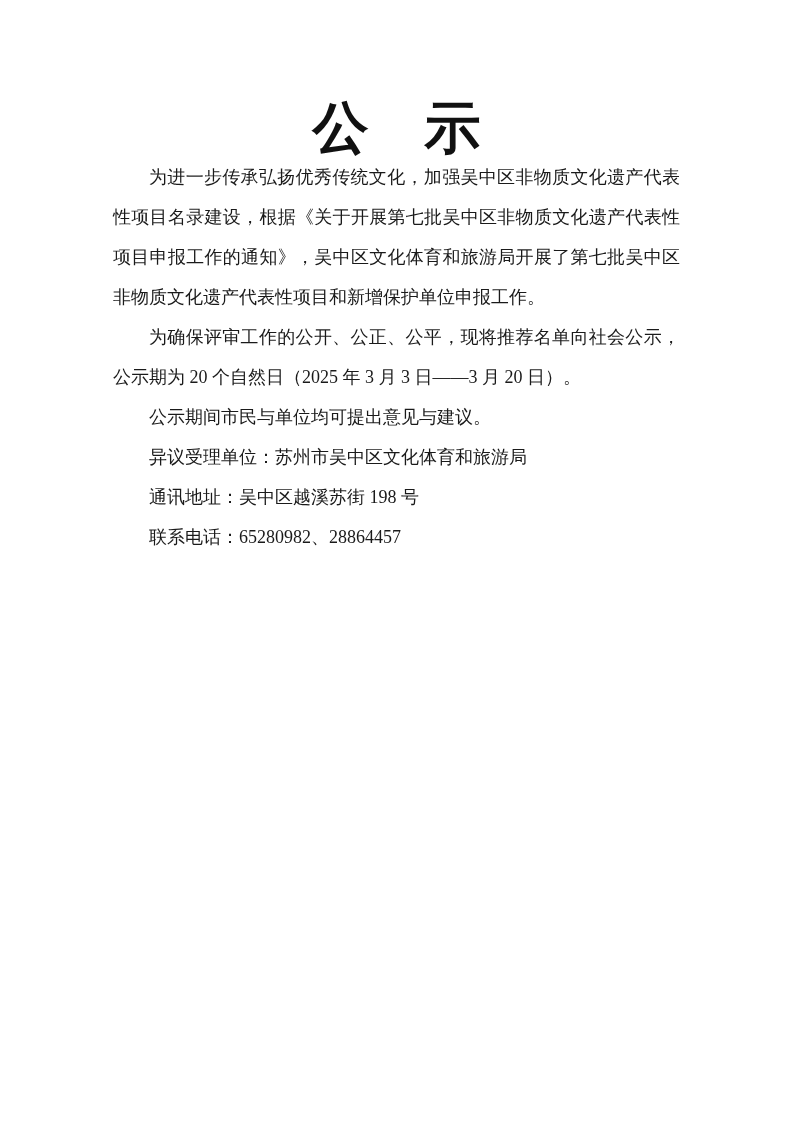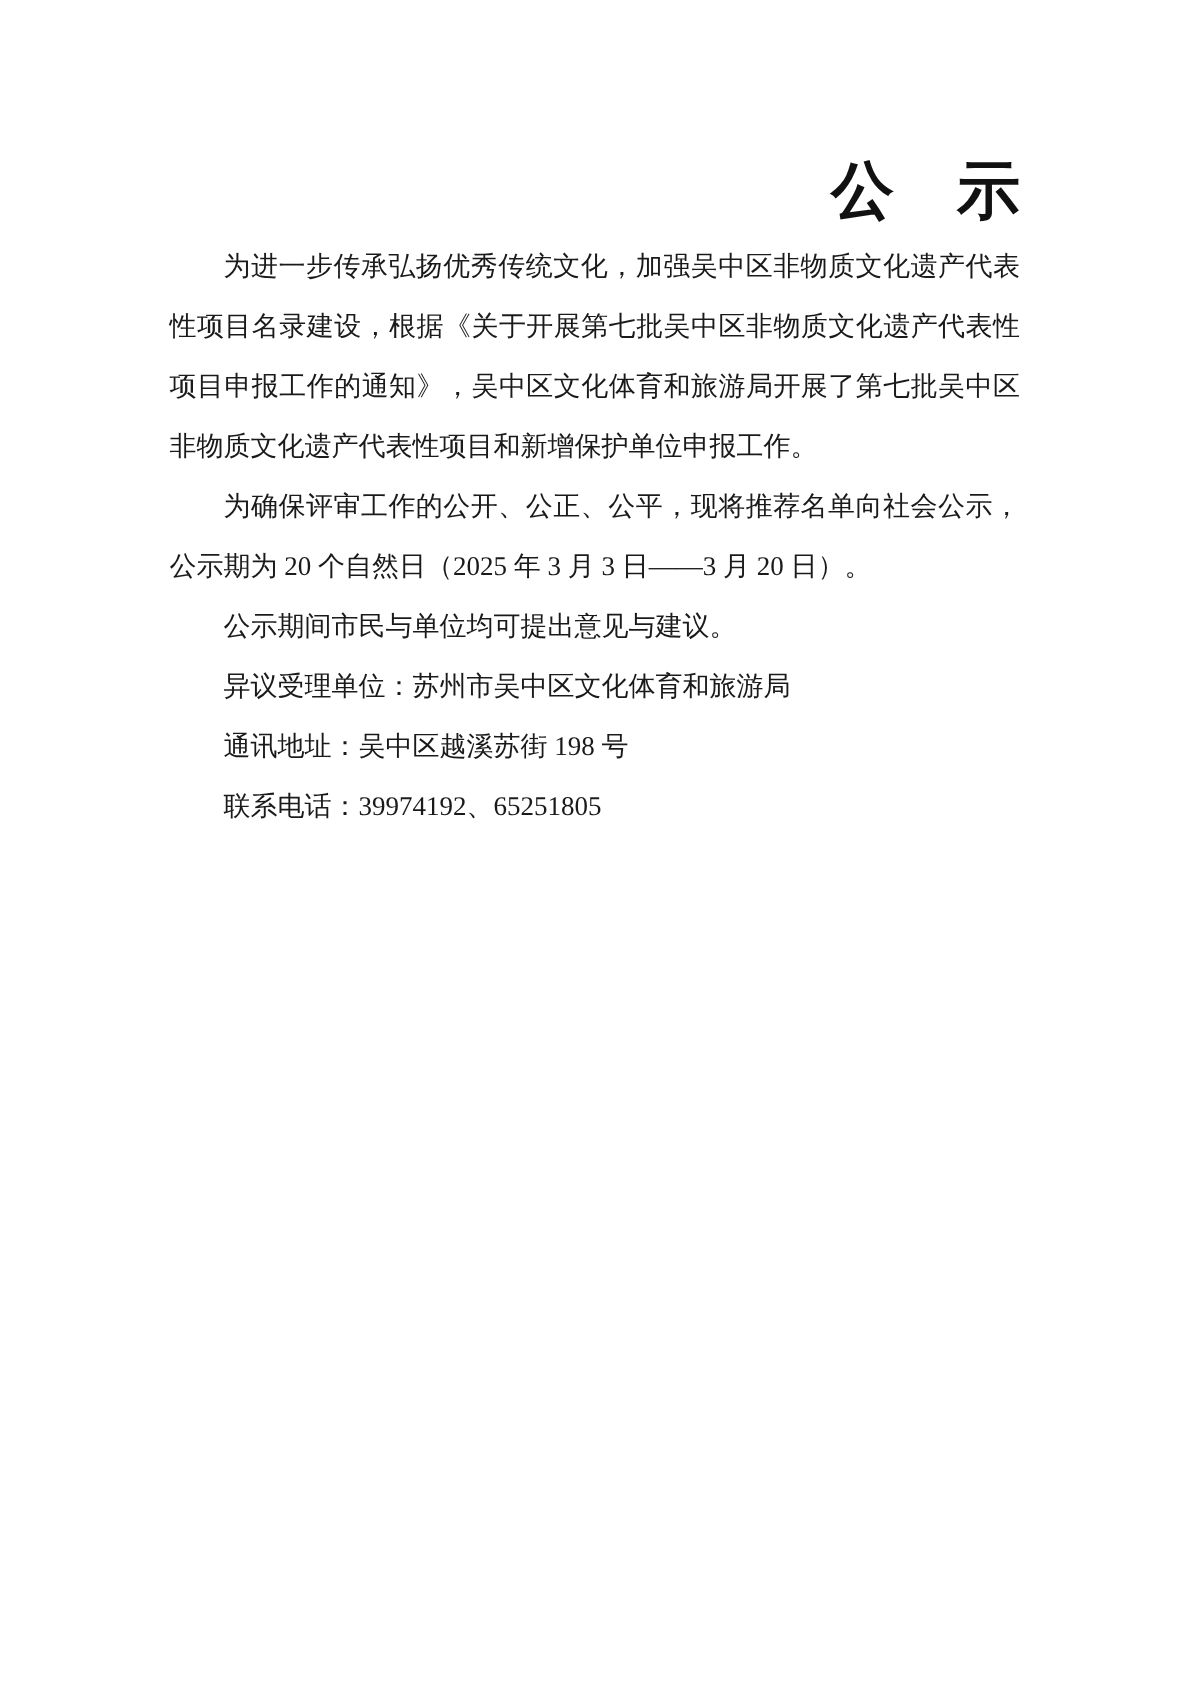--- a/index.html
+++ b/index.html
@@ -12,22 +12,22 @@
     width: 793px;
     height: 1122px;
     background: #ffffff;
     overflow: hidden;
     box-sizing: border-box;
     padding: 103px 113px 0 113px;
     font-family: "Liberation Serif", "DejaVu Serif", serif;
     color: #1a1a1a;
   }
   .doc-title {
-    text-align: right;
-    font-size: 42px;
+    text-align: center;
+    font-size: 56px;
     font-weight: bold;
     line-height: 50px;
     margin: 0 0 4px 0;
     color: #111111;
   }
   .doc-body p {
     margin: 0;
     font-size: 18px;
     line-height: 40px;
     text-align: justify;
@@ -41,15 +41,15 @@
 
 <div class="page">
   <h1 class="doc-title">公　示</h1>
 
   <div class="doc-body">
     <p>为进一步传承弘扬优秀传统文化，加强吴中区非物质文化遗产代表性项目名录建设，根据《关于开展第七批吴中区非物质文化遗产代表性项目申报工作的通知》，吴中区文化体育和旅游局开展了第七批吴中区非物质文化遗产代表性项目和新增保护单位申报工作。</p>
     <p>为确保评审工作的公开、公正、公平，现将推荐名单向社会公示，公示期为 20 个自然日（2025 年 3 月 3 日——3 月 20 日）。</p>
     <p>公示期间市民与单位均可提出意见与建议。</p>
     <p>异议受理单位：苏州市吴中区文化体育和旅游局</p>
     <p>通讯地址：吴中区越溪苏街 198 号</p>
-    <p>联系电话：39974192、65251805</p>
+    <p>联系电话：65280982、28864457</p>
   </div>
 </div>
 
 </body></html>

